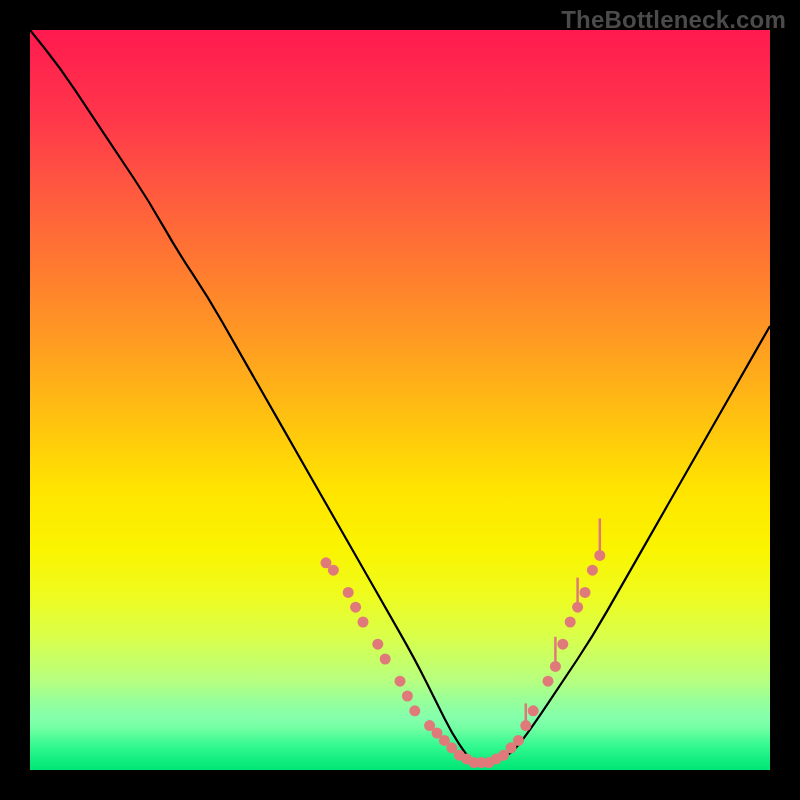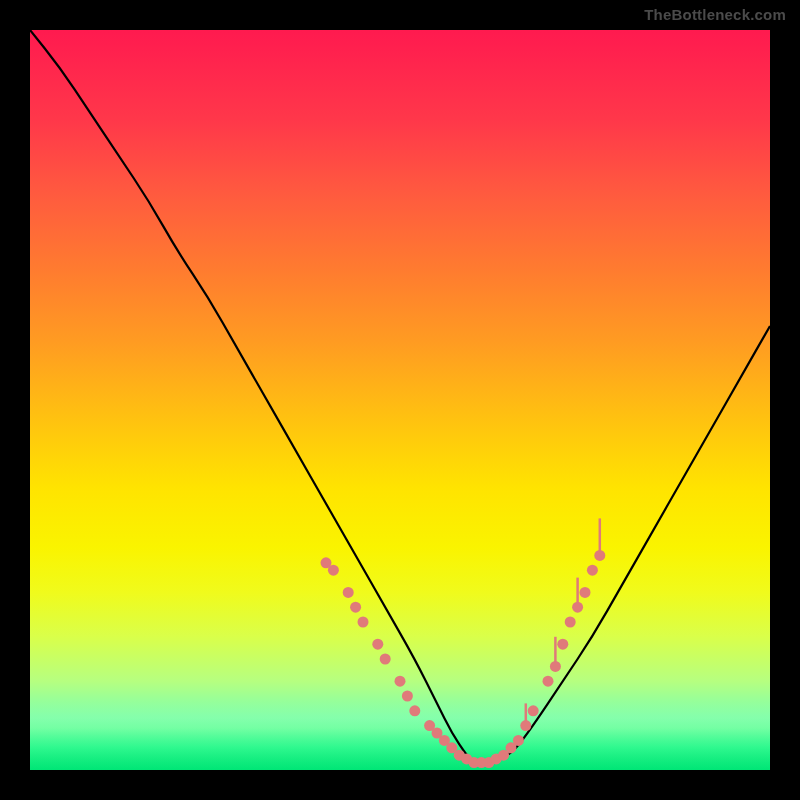--- a/index.html
+++ b/index.html
@@ -56,21 +56,21 @@
       rgba(180,255,150,0.25) 40%,
       rgba(0,230,118,0.6) 100%
     );
     pointer-events: none;
   }
   .watermark {
     position: absolute;
     top: 6px;
     right: 14px;
     color: #4b4b4b;
-    font-size: 15px;
+    font-size: 24px;
     font-weight: 600;
     letter-spacing: 0.2px;
     user-select: none;
   }
   svg.curve {
     position: absolute;
     inset: 0;
   }
   .curve-path {
     fill: none;

